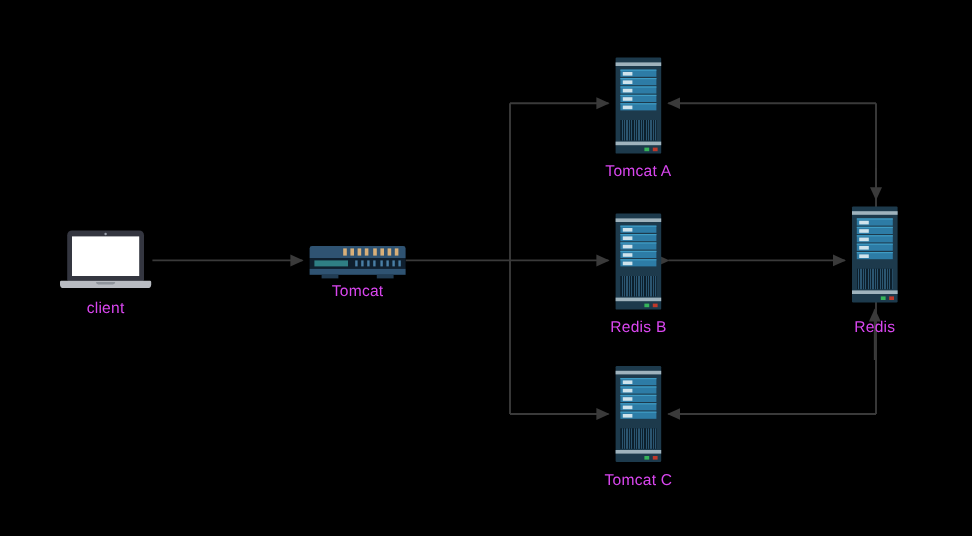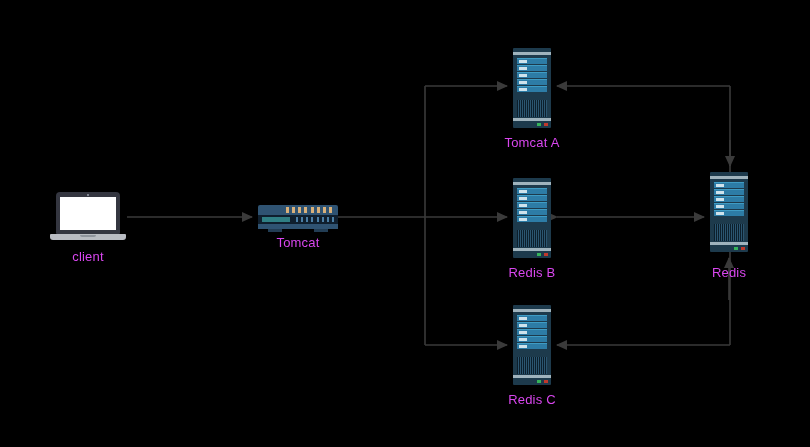--- a/index.html
+++ b/index.html
@@ -335,21 +335,21 @@
         <i></i>
         <i></i>
     </div>
     <div class="srv-vent"></div>
     <div class="srv-splitlo"></div>
     <div class="srv-leds">
       <i class="g"></i>
         <i class="r"></i>
     </div>
   </div>
-  <div class="node-label" style="left:432px; top:392px;">Redis C</div>
+  <div class="node-label" style="left:432px; top:392px;">Tomcat C</div>
 
   <div class="node server" style="left:710px; top:172px;">
     <div class="srv-body"></div>
     <div class="srv-caphi"></div>
     <div class="srv-bays">
       <i></i>
         <i></i>
         <i></i>
         <i></i>
         <i></i>

